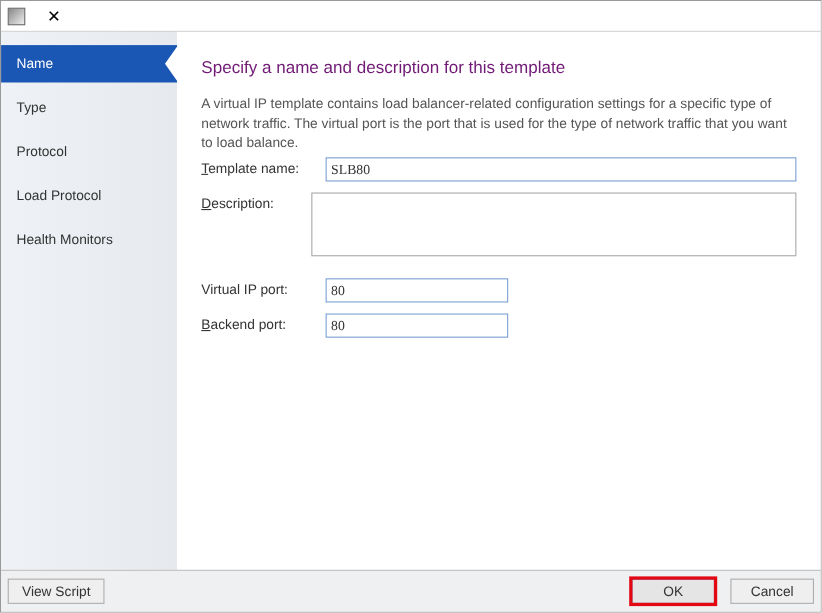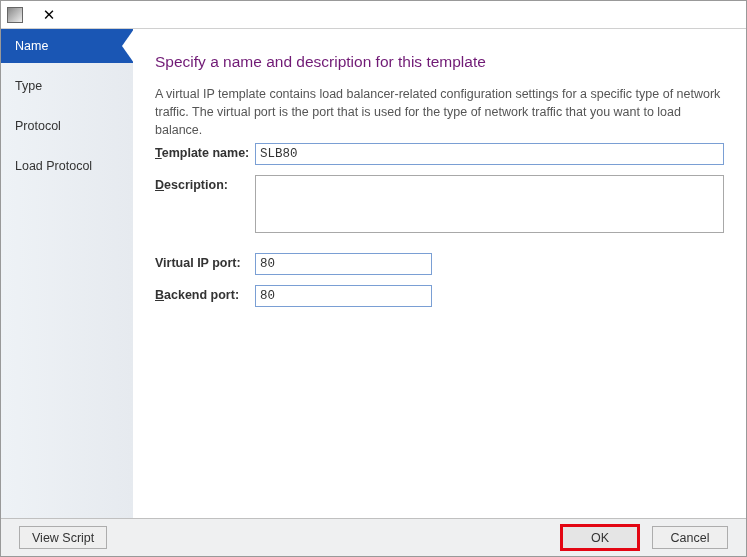--- a/index.html
+++ b/index.html
@@ -3,44 +3,44 @@
 <meta charset="utf-8">
 <style>
   * { box-sizing: border-box; }
   html, body { margin: 0; padding: 0; height: 100%; font-family: "Segoe UI", Tahoma, sans-serif; font-size: 12.5px; color: #333; }
   .window { width: 747px; height: 557px; border: 1px solid #999; background: #f3f3f3; display: flex; flex-direction: column; position: relative; }
   .titlebar { height: 28px; background: #fff; display: flex; align-items: center; border-bottom: 1px solid #d0d0d0; }
   .titlebar .icon { width: 16px; height: 16px; margin: 0 6px; display: inline-block; background: linear-gradient(135deg,#888,#eee); border: 1px solid #666; }
   .titlebar .title { flex: 1; font-size: 12.5px; color: #000; }
   .titlebar .close { width: 40px; height: 100%; display: flex; align-items: center; justify-content: center; font-size: 15px; color: #000; cursor: default; font-family: Arial, sans-serif; }
   .body { flex: 1; display: flex; min-height: 0; }
-  .sidebar { width: 132px; background: linear-gradient(to right, #eef2f6, #e6eaef); display: flex; flex-direction: column; }
+  .sidebar { width: 160px; background: linear-gradient(to right, #eef2f6, #e6eaef); display: flex; flex-direction: column; padding-top: 12px; }
   .nav-item { padding: 10px 14px; font-size: 12.5px; color: #333; margin-bottom: 6px; cursor: default; }
   .nav-item.active { background: #1a56b4; color: #fff; position: relative; }
   .nav-item.active::after {
     content: "";
     position: absolute;
     right: -1px;
     top: 0;
     width: 0; height: 0;
     border-top: 17px solid transparent;
     border-bottom: 17px solid transparent;
     border-right: 12px solid #fff;
   }
   .content { flex: 1; background: #fff; padding: 24px 22px 10px 22px; display: flex; flex-direction: column; }
   .heading { color: #701a75; font-size: 15.5px; margin-bottom: 14px; }
   .intro { color: #555; font-size: 12.5px; line-height: 1.45; margin-bottom: 4px; }
   .form-row { display: flex; align-items: flex-start; margin-bottom: 10px; }
-  .form-row label { width: 100px; padding-top: 3px; font-size: 12.5px; color: #333; font-weight: bold; }
+  .form-row label { width: 100px; padding-top: 3px; font-size: 12.5px; color: #333; }
   .form-row label .accel { text-decoration: underline; }
-  .form-row input[type=text] { flex: 1; height: 22px; border: 1px solid #7a9fd4; padding: 1px 4px; font-size: 12.5px; font-family: Liberation Mono, monospace; color: #333; }
+  .form-row input[type=text] { flex: 1; height: 22px; border: 1px solid #7a9fd4; padding: 1px 4px; font-size: 12.5px; font-family: Liberation Serif, serif; color: #333; margin-left: 13px; }
   .form-row input.short { flex: 0 0 86px; }
   .form-row textarea { flex: 1; height: 58px; border: 1px solid #a8a8a8; padding: 2px 4px; font-size: 12.5px; resize: none; font-family: inherit; }
   .spacer { flex: 1; }
-  .footer { height: 38px; border-top: 1px solid #c0c0c0; background: #eff0f1; display: flex; align-items: center; padding: 0 18px; }
+  .footer { height: 38px; border-top: 1px solid #c0c0c0; background: #eff0f1; display: flex; align-items: center; padding: 0 6px; }
   .footer .left { }
   .footer .right { margin-left: auto; display: flex; gap: 14px; align-items: center; }
   .btn { min-width: 76px; height: 23px; border: 1px solid #adadad; background: #efefef; font-size: 12.5px; color: #333; display: inline-flex; align-items: center; justify-content: center; padding: 0 12px; cursor: default; }
   .btn.default { background: #e5e5e5; border-color: #6d98d2; }
   .btn.highlight-ok { outline: 3px solid #e30613; outline-offset: -1px; }
 </style>
 </head>
 <body>
 
 <div class="window">
@@ -59,20 +59,23 @@
         <span>Name</span>
       </div>
       <div class="nav-item">
         <span>Type</span>
       </div>
       <div class="nav-item">
         <span>Protocol</span>
       </div>
       <div class="nav-item">
         <span>Load Protocol</span>
+      </div>
+      <div class="nav-item">
+        <span>Health Monitors</span>
       </div>
     </div>
 
     <div class="content">
       <div class="heading">Specify a name and description for this template</div>
       <div class="intro">A virtual IP template contains load balancer-related configuration settings for a specific type of network traffic. The virtual port is the port that is used for the type of network traffic that you want to load balance.</div>
 
       <div class="form-row">
         <label><span class="accel">T</span><span>emplate name:</span></label>
         <input type="text" value="SLB80" style="">

